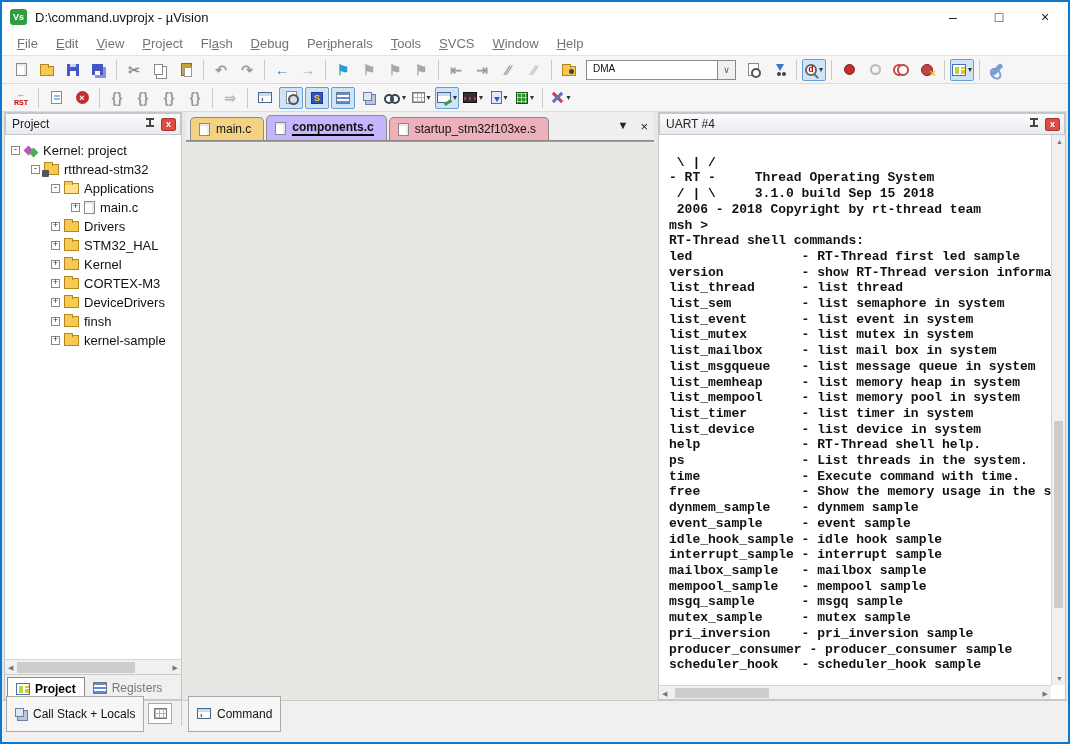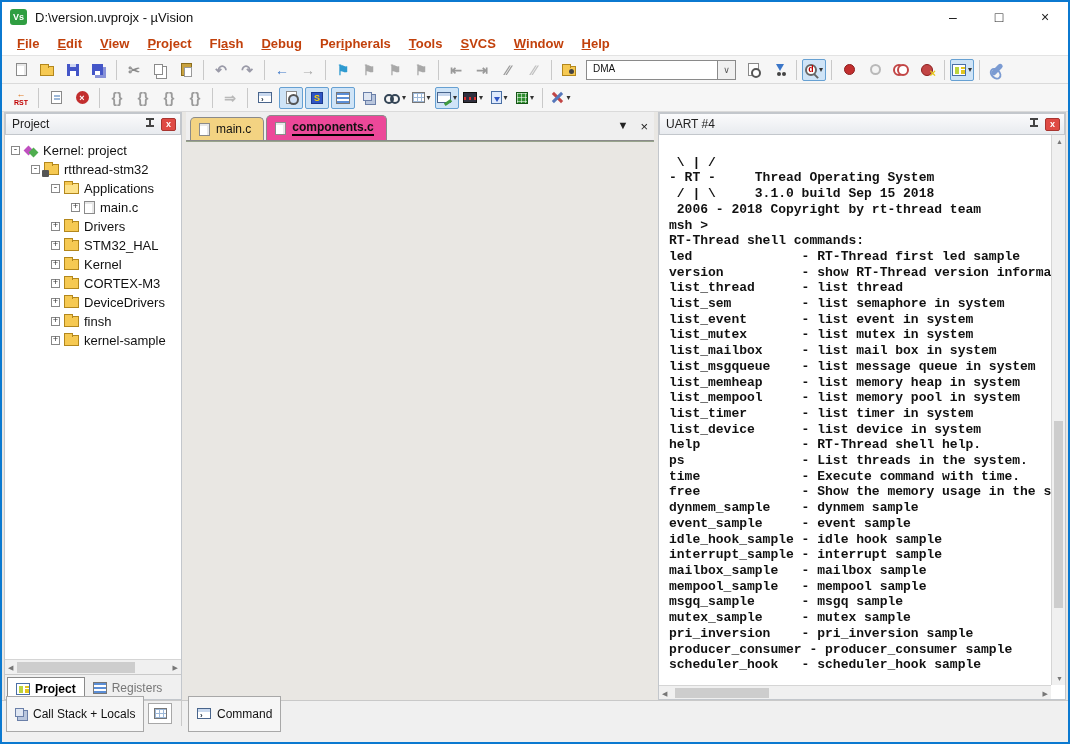--- a/index.html
+++ b/index.html
@@ -8,21 +8,21 @@
 
   
   .titlebar { height:30px; background:#ffffff; display:flex; align-items:center; padding-left:8px; }
   .logo { width:17px; height:16px; background:#2f9e41; border-radius:3px; color:#fff; font-size:9px; font-weight:bold; display:flex; align-items:center; justify-content:center; }
   .title-text { margin-left:8px; font-size:13px; color:#111; }
   .win-controls { margin-left:auto; display:flex; height:100%; }
   .win-btn { width:46px; height:100%; display:flex; align-items:center; justify-content:center; font-size:14px; color:#222; }
 
   
   .menubar { height:24px; background:#fff; display:flex; align-items:center; padding-left:6px; border-bottom:1px solid #e3e3e3; }
-  .menu-item { padding:2px 9px; font-size:13px; color:#c2410c;font-weight:bold; }
+  .menu-item { padding:2px 9px; font-size:13px; color:#737373; }
   .menu-item u { text-decoration:underline; }
 
   
   .toolbar { height:28px; background:#f6f6f6; display:flex; align-items:center; padding-left:6px; border-bottom:1px solid #dadada; }
   .tbtn { min-width:24px; height:22px; display:flex; align-items:center; justify-content:center; border:1px solid transparent; border-radius:2px; position:relative; margin:0 1px; }
   .tbtn.active { background:#cfe4f7; border-color:#66a0d2; }
   .tb-sep { width:1px; height:20px; background:#c9c9c9; margin:0 4px; }
   .tb-caret { font-size:8px; color:#333; margin-left:2px; }
   .glyph { font-size:14px; line-height:1; font-weight:bold; }
 
@@ -162,21 +162,21 @@
   .st-time { width:200px; }
   .grip { width:14px; background:repeating-linear-gradient(135deg,#bbb 0 1px, transparent 1px 4px); }
 </style>
 </head>
 <body>
 
 <div class="window">
 
   <div class="titlebar">
     <div class="logo">Vs</div>
-    <div class="title-text">D:\version.uvprojx - µVision</div>
+    <div class="title-text">D:\command.uvprojx - µVision</div>
     <div class="win-controls">
       <div class="win-btn">–</div>
       <div class="win-btn">□</div>
       <div class="win-btn">×</div>
     </div>
   </div>
 
   <div class="menubar" id="menubar">
       <div class="menu-item"><u>F</u>ile</div>
       <div class="menu-item"><u>E</u>dit</div>
@@ -465,23 +465,27 @@
           </div>
         </div>
     </div>
 
     <div class="editor">
       <div class="tabbar" id="etabs">
           <div class="etab" style="background: rgb(243, 211, 130);">
             <span class="t-file"></span>
             <span class="etab-label">main.c</span>
           </div>
-          <div class="etab active" style="background: #ec4899;">
+          <div class="etab active" style="background: #c4b5fd;">
             <span class="t-file"></span>
             <span class="etab-label">components.c</span>
+          </div>
+          <div class="etab" style="background: rgb(238, 176, 186);">
+            <span class="t-file"></span>
+            <span class="etab-label">startup_stm32f103xe.s</span>
           </div>
           <div class="tabbar-ctrl">
             <span>▼</span>
             <span style="font-size: 13px;">×</span>
           </div>
         </div>
       <div class="code-outer">
         <div class="code-wrap">
           <div class="code-area" id="code"></div>
           <div class="vscroll">

